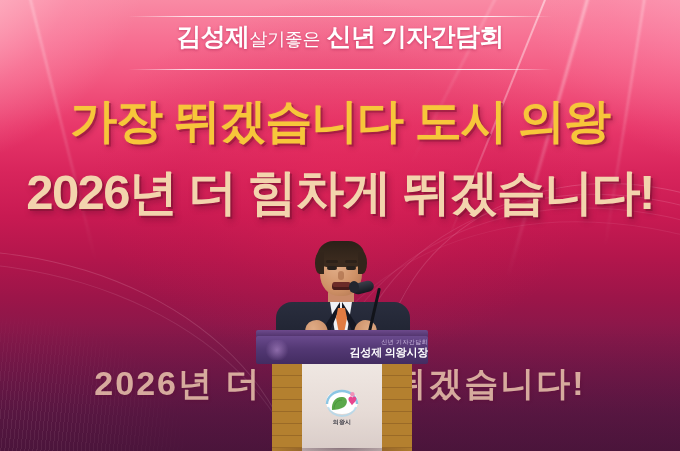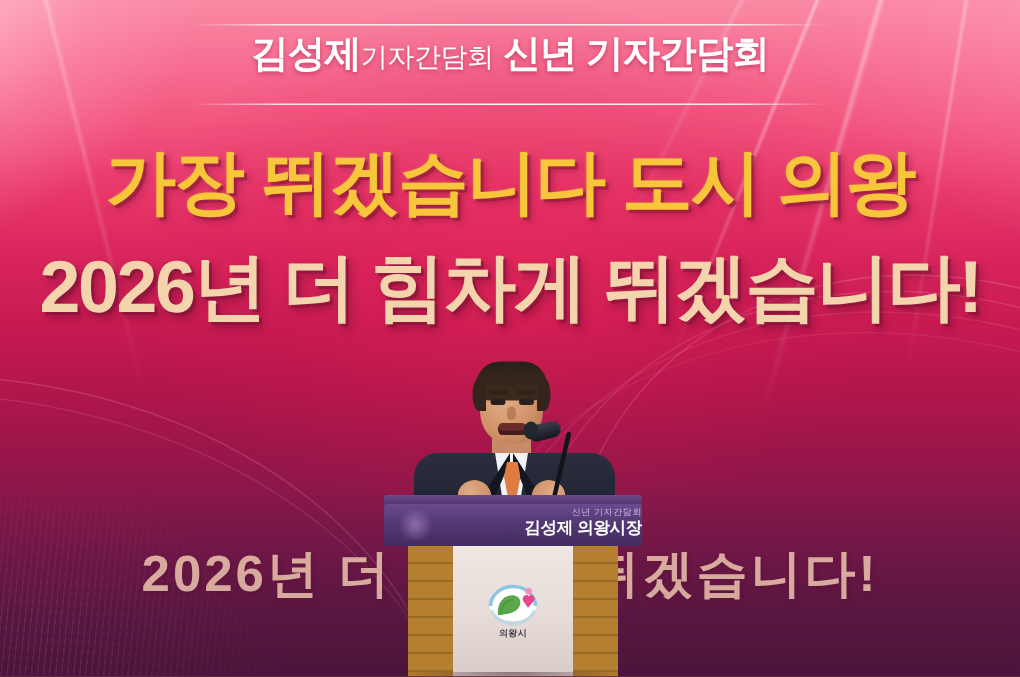--- a/index.html
+++ b/index.html
@@ -243,21 +243,21 @@
   <div class="arc-r" id="arc-r1"></div>
   <div class="arc-r" id="arc-r2"></div>
   <div class="arc-r" id="arc-r3"></div>
   <div class="arc-r" id="arc-r4"></div>
   <div id="mesh"></div>
   <div class="layer" id="vignette"></div>
 
   <div id="banner">
     <div class="rule" id="rule-top"></div>
     <div id="banner-text">
-      <span>김성제</span><span class="sub">기자간담회</span> <span>신년 기자간담회</span>
+      <span>김성제</span><span class="sub">살기좋은</span> <span>신년 기자간담회</span>
     </div>
     <div class="rule" id="rule-bot"></div>
   </div>
 
   <div id="headline1">가장 뛰겠습니다 도시 의왕</div>
   <div id="headline2">2026년 더 힘차게 뛰겠습니다!</div>
 
   <div id="ghost-line">2026년 더 힘차게 뛰겠습니다!</div>
 
   <div id="speaker">

